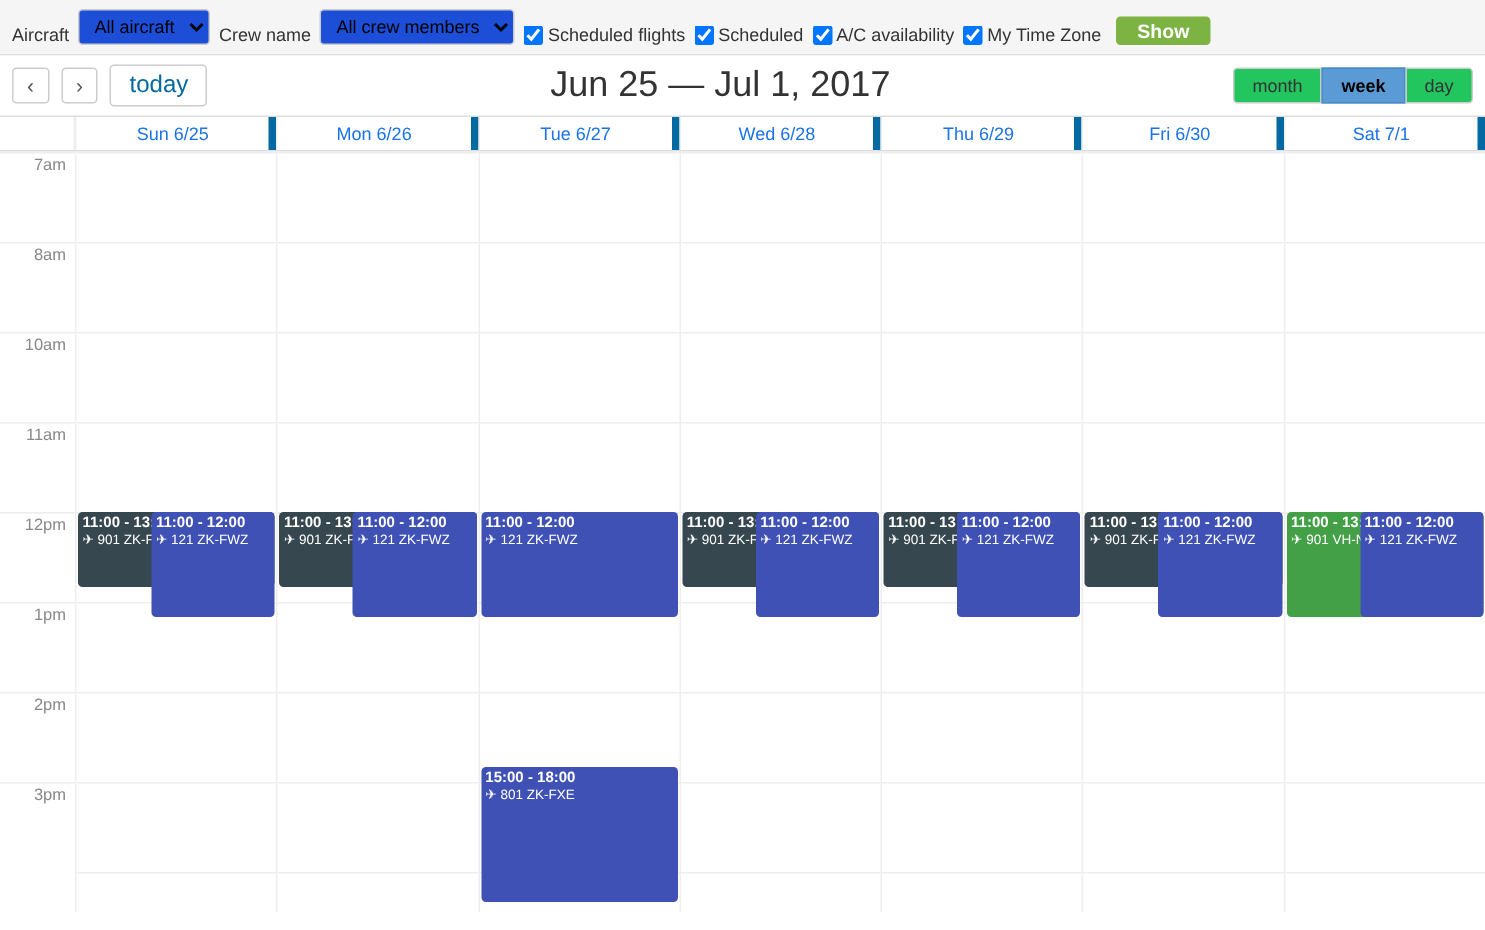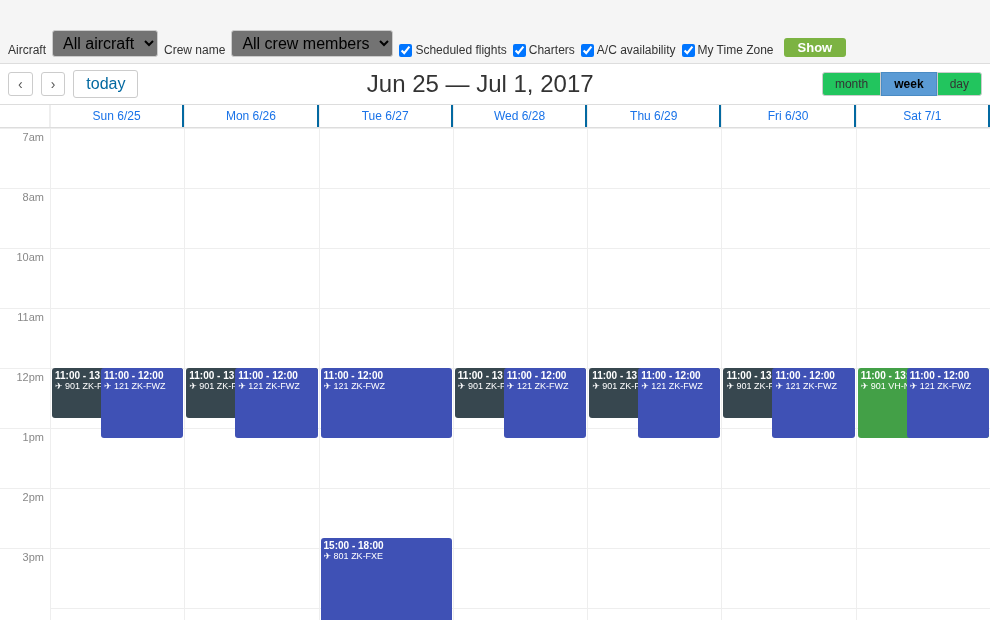--- a/index.html
+++ b/index.html
@@ -5,22 +5,22 @@
     * { box-sizing: border-box; margin: 0; padding: 0; }
     body { font-family: Arial, sans-serif; font-size: 12px; background: #fff; width: 990px; height: 620px; overflow: hidden; }
 
     
     #toolbar {
       display: flex; align-items: flex-end; padding: 6px 8px; background: #f5f5f5;
       border-bottom: 1px solid #ddd; gap: 6px; flex-wrap: wrap;
     }
     .toolbar-label { font-size: 12px; color: #333; }
     .toolbar-select {
-      font-size: 16px; padding: 3px 6px; border: 1px solid #ccc; background: #737373;
-      border-radius: 3px; cursor: pointer; margin-top: 24px;
+      font-size: 12px; padding: 3px 6px; border: 1px solid #ccc; background: #1d4ed8;
+      border-radius: 3px; cursor: pointer;
     }
     .toolbar-checkbox { display: flex; align-items: center; gap: 3px; font-size: 12px; color: #333; }
     .toolbar-checkbox input { cursor: pointer; }
     .show-btn {
       background: #7cb342; color: #fff; border: none; padding: 2px 14px;
       border-radius: 3px; font-size: 13px; font-weight: bold; cursor: pointer; margin-left: 4px;
     }
 
     
     #nav-bar {
@@ -51,21 +51,21 @@
     #calendar {
       display: flex; flex-direction: column; height: calc(620px - 90px); overflow: hidden;
     }
     #day-headers {
       display: grid; grid-template-columns: 50px repeat(7, 1fr);
       border-bottom: 1px solid #ddd; background: #fff;
     }
     .day-header-empty { border-right: 1px solid #eee; }
     .day-header {
       text-align: center; padding: 4px 2px; font-size: 12px;
-      color: #1a73e8; border-right: 2px solid #0369a1; border-left: 1px solid #eee;
+      color: #1a73e8; border-right: 5px solid #0369a1; border-left: 1px solid #eee;
     }
     #calendar-body {
       flex: 1; overflow-y: scroll; overflow-x: hidden;
       display: grid; grid-template-columns: 50px repeat(7, 1fr);
       position: relative;
     }
 
     
     .time-col {
       grid-column: 1; grid-row: 1; display: flex; flex-direction: column;
@@ -113,21 +113,21 @@
   <select class="toolbar-select">
     <option>All crew members</option>
   </select>
 
   <label class="toolbar-checkbox">
     <input type="checkbox" checked="" style=""> 
       <span>Scheduled flights</span>
   </label>
   <label class="toolbar-checkbox">
     <input type="checkbox" checked="" style=""> 
-      <span>Charters</span>
+      <span>Scheduled</span>
   </label>
   <label class="toolbar-checkbox">
     <input type="checkbox" checked="" style=""> 
       <span>A/C availability</span>
   </label>
   <label class="toolbar-checkbox">
     <input type="checkbox" checked="" style=""> 
       <span>My Time Zone</span>
   </label>
 

